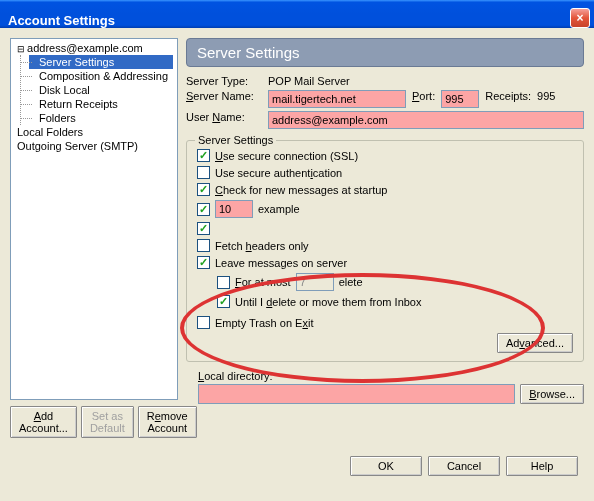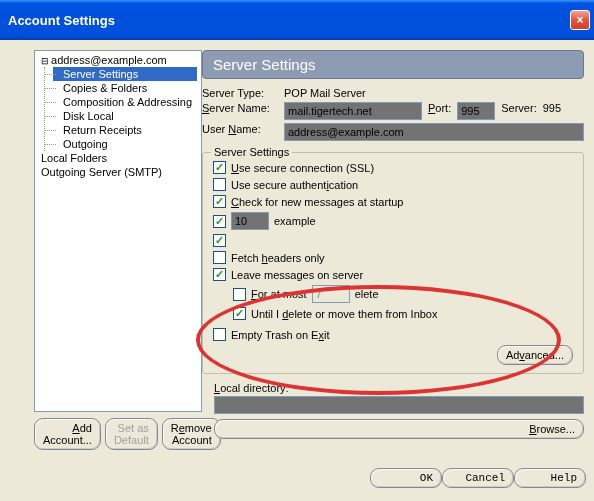--- a/index.html
+++ b/index.html
@@ -6,23 +6,23 @@
 body {
   font-family: "Tahoma", sans-serif;
   font-size: 11px;
   background: #ece9d8;
   width: 594px;
   height: 501px;
   overflow: hidden;
 }
 .titlebar {
   background: linear-gradient(to bottom, #3a95ff 0%, #0053e1 8%, #0050dc 50%, #0050dc 90%, #003db0 100%);
-  height: 40px;
-  display: flex;
-  align-items: center;
+  height: 28px;
+  display: flex;
+  align-items: flex-end;
   padding: 0 4px 0 8px;
   color: white;
   font-weight: bold;
   font-size: 13px;
 }
 .titlebar-title { flex: 1; }
 .close-btn {
   width: 20px; height: 20px;
   background: linear-gradient(to bottom, #f5a09a, #e3553b 50%, #c8432a);
   border: 1px solid #fff;
@@ -31,22 +31,22 @@
   display: flex;
   align-items: center;
   justify-content: center;
   font-weight: bold;
   font-size: 12px;
   cursor: pointer;
 }
 .content {
   display: flex;
   padding: 10px;
+  gap: 8px;
   height: 420px;
-  margin-left: 24px;
 }
 .left-panel {
   width: 168px;
   display: flex;
   flex-direction: column;
 }
 .tree {
   flex: 1;
   background: white;
   border: 1px solid #7f9db9;
@@ -95,26 +95,26 @@
 }
 .acct-buttons {
   margin-top: 6px;
   display: flex;
   flex-direction: row;
   gap: 4px;
 }
 .btn {
   background: #ece9d8;
   border: 1px solid #888;
-  border-radius: 9px;
+  border-radius: 1px;
   padding: 3px 8px;
   font-family: inherit;
   font-size: 11px;
   cursor: pointer;
-  text-align: right;
+  text-align: center;
   box-shadow: inset 1px 1px 0 #fff, inset -1px -1px 0 #ccc;
 }
 .btn:disabled {
   color: #a0a0a0;
   cursor: default;
 }
 .right-panel {
   flex: 1;
   display: flex;
   flex-direction: column;
@@ -137,21 +137,21 @@
   font-size: 11px;
 }
 .form-row label { white-space: nowrap; }
 .underline { text-decoration: underline; }
 .form-row .lbl { width: 76px; }
 input[type="text"] {
   border: 1px solid #7f9db9;
   padding: 2px 3px;
   font-family: inherit;
   font-size: 11px;
-  background: #737373;
+  background: #fca5a5;
 }
 input[type="text"]:disabled {
   background: #ece9d8;
   color: #888;
 }
 .fieldset {
   border: 1px solid #c0c0b0;
   border-radius: 3px;
   margin-top: 8px;
   padding: 8px 10px 8px 10px;
@@ -197,29 +197,27 @@
   margin-top: 4px;
 }
 .local-dir {
   margin-top: 8px;
   padding-left: 12px;
 }
 .local-dir-row {
   display: flex;
   gap: 5px;
   margin-top: 2px;
-  flex-direction: column;
 }
 .local-dir-row input { flex: 1; }
 .dialog-buttons {
   display: flex;
   justify-content: flex-end;
-  gap: 0;
-  padding: 8px 8px 10px;
-  font-family: Liberation Mono, monospace;
+  gap: 6px;
+  padding: 8px 16px 10px;
 }
 .dialog-buttons .btn { min-width: 72px; }
 .red-oval {
   position: absolute;
   border: 4px solid #d33;
   border-radius: 50%;
   pointer-events: none;
 }
 </style>
 </head>
@@ -231,25 +229,24 @@
     <span>×</span>
   </div>
 </div>
 
 <div class="content">
   <div class="left-panel">
     <div class="tree">
       <div class="tree-item tree-root">address@example.com</div>
       <div class="tree-sub">
         <div class="tree-item selected">Server Settings</div>
-        <div class="tree-item">Copies &amp; Folders</div>
         <div class="tree-item">Composition &amp; Addressing</div>
         <div class="tree-item">Disk Local</div>
         <div class="tree-item">Return Receipts</div>
-        <div class="tree-item">Outgoing</div>
+        <div class="tree-item">Folders</div>
       </div>
       <div class="tree-item">Local Folders</div>
       <div class="tree-item">Outgoing Server (SMTP)</div>
     </div>
     <div class="acct-buttons">
       <button class="btn"><span class="underline">A</span>dd Account...</button>
       <button class="btn" disabled=""><span>Set as Default</span></button>
       <button class="btn">R<span class="underline">e</span>move Account</button>
     </div>
   </div>
@@ -259,21 +256,21 @@
 
     <div class="form-row">
       <label class="lbl">Server Type:</label>
       <span>POP Mail Server</span>
     </div>
     <div class="form-row">
       <label class="lbl"><span class="underline">S</span>erver Name:</label>
       <input type="text" style="width: 138px;" value="mail.tigertech.net">
       <label><span class="underline">P</span>ort:</label>
       <input type="text" class="small-input" value="995" style="">
-      <span>Server:</span>
+      <span>Receipts:</span>
       <span>995</span>
     </div>
     <div class="form-row">
       <label class="lbl">User <span class="underline">N</span>ame:</label>
       <input type="text" style="flex: 1 1 0%;" value="address@example.com">
     </div>
 
     <div class="fieldset">
       <div class="fieldset-legend">Server Settings</div>
 

